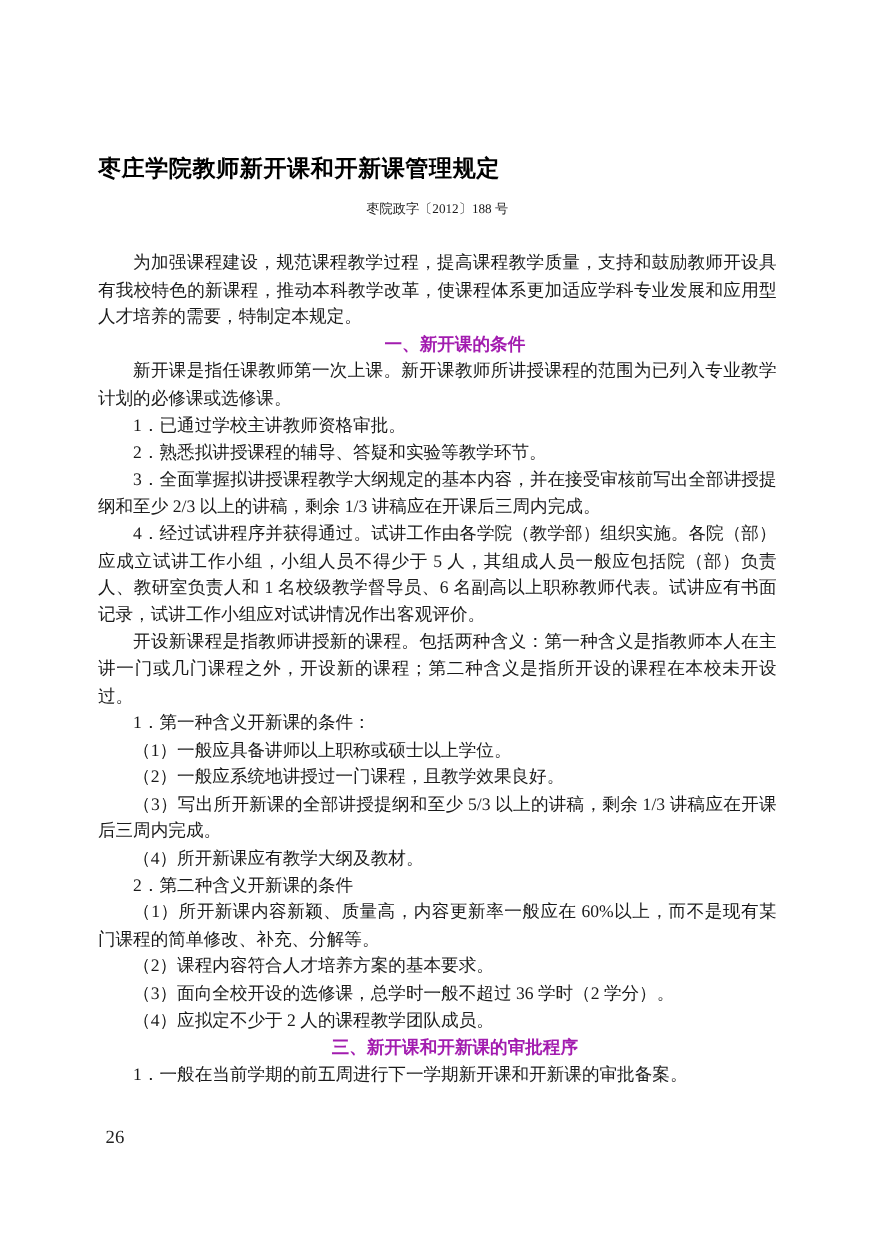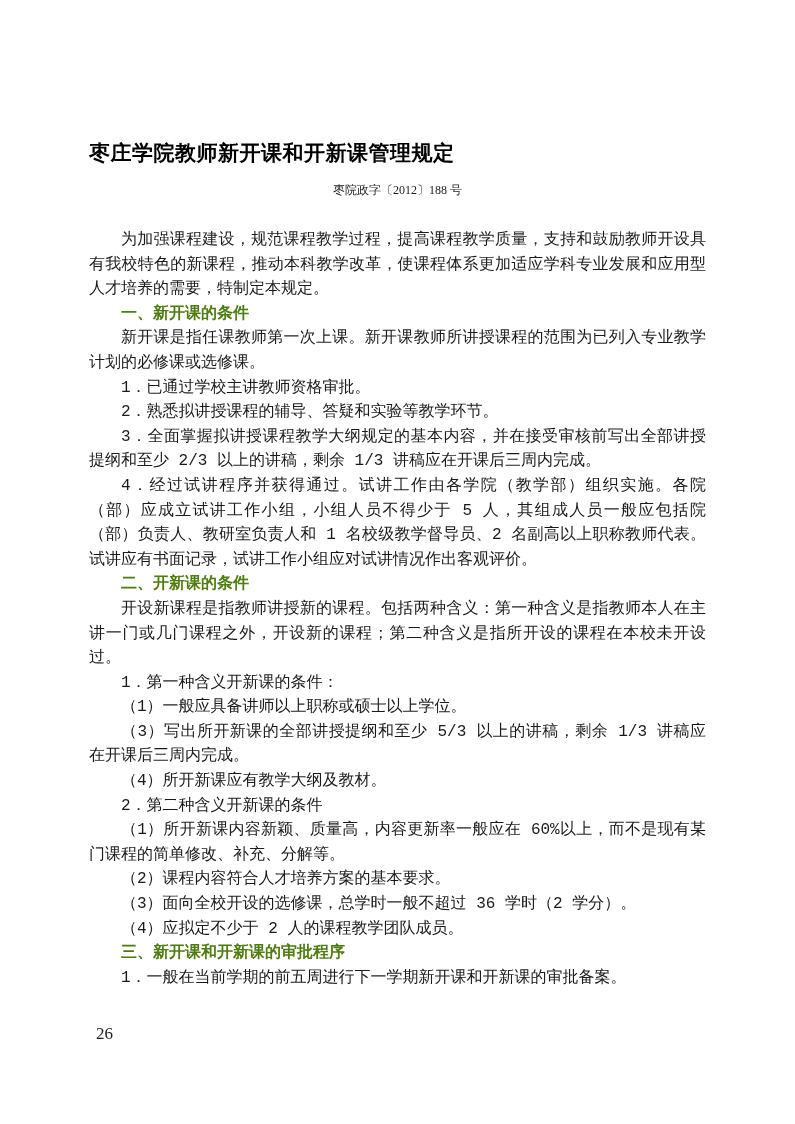--- a/index.html
+++ b/index.html
@@ -43,26 +43,25 @@
     margin-top: 24px;
   }
   .para {
     margin: 0;
     font-size: 16px;
     line-height: 24.6px;
     text-align: justify;
     text-indent: 2em;
     word-break: break-all;
     color: #1a1a1a;
-    font-family: Liberation Mono, monospace;
   }
   .para.heading {
     font-weight: bold;
-    text-align: left;
-    color: #4d7c0f;
+    text-align: center;
+    color: #a21caf;
   }
   .page-number {
     position: absolute;
     left: 96px;
     top: 1024px;
     font-size: 17px;
     line-height: 20px;
     color: #222222;
   }
 </style>
@@ -74,25 +73,25 @@
     <h1 class="doc-title">枣庄学院教师新开课和开新课管理规定</h1>
     <p class="doc-number">枣院政字〔2012〕188 号</p>
 
     <div class="body-block">
       <p class="para">为加强课程建设，规范课程教学过程，提高课程教学质量，支持和鼓励教师开设具有我校特色的新课程，推动本科教学改革，使课程体系更加适应学科专业发展和应用型人才培养的需要，特制定本规定。</p>
       <p class="para heading">一、新开课的条件</p>
       <p class="para">新开课是指任课教师第一次上课。新开课教师所讲授课程的范围为已列入专业教学计划的必修课或选修课。</p>
       <p class="para">1．已通过学校主讲教师资格审批。</p>
       <p class="para">2．熟悉拟讲授课程的辅导、答疑和实验等教学环节。</p>
       <p class="para">3．全面掌握拟讲授课程教学大纲规定的基本内容，并在接受审核前写出全部讲授提纲和至少 2/3 以上的讲稿，剩余 1/3 讲稿应在开课后三周内完成。</p>
-      <p class="para">4．经过试讲程序并获得通过。试讲工作由各学院（教学部）组织实施。各院（部）应成立试讲工作小组，小组人员不得少于 5 人，其组成人员一般应包括院（部）负责人、教研室负责人和 1 名校级教学督导员、2 名副高以上职称教师代表。试讲应有书面记录，试讲工作小组应对试讲情况作出客观评价。</p>
-      <p class="para heading">二、开新课的条件</p>
+      <p class="para">4．经过试讲程序并获得通过。试讲工作由各学院（教学部）组织实施。各院（部）应成立试讲工作小组，小组人员不得少于 5 人，其组成人员一般应包括院（部）负责人、教研室负责人和 1 名校级教学督导员、6 名副高以上职称教师代表。试讲应有书面记录，试讲工作小组应对试讲情况作出客观评价。</p>
       <p class="para">开设新课程是指教师讲授新的课程。包括两种含义：第一种含义是指教师本人在主讲一门或几门课程之外，开设新的课程；第二种含义是指所开设的课程在本校未开设过。</p>
       <p class="para">1．第一种含义开新课的条件：</p>
       <p class="para">（1）一般应具备讲师以上职称或硕士以上学位。</p>
+      <p class="para">（2）一般应系统地讲授过一门课程，且教学效果良好。</p>
       <p class="para">（3）写出所开新课的全部讲授提纲和至少 5/3 以上的讲稿，剩余 1/3 讲稿应在开课后三周内完成。</p>
       <p class="para">（4）所开新课应有教学大纲及教材。</p>
       <p class="para">2．第二种含义开新课的条件</p>
       <p class="para">（1）所开新课内容新颖、质量高，内容更新率一般应在 60%以上，而不是现有某门课程的简单修改、补充、分解等。</p>
       <p class="para">（2）课程内容符合人才培养方案的基本要求。</p>
       <p class="para">（3）面向全校开设的选修课，总学时一般不超过 36 学时（2 学分）。</p>
       <p class="para">（4）应拟定不少于 2 人的课程教学团队成员。</p>
       <p class="para heading">三、新开课和开新课的审批程序</p>
       <p class="para">1．一般在当前学期的前五周进行下一学期新开课和开新课的审批备案。</p>
     </div>

